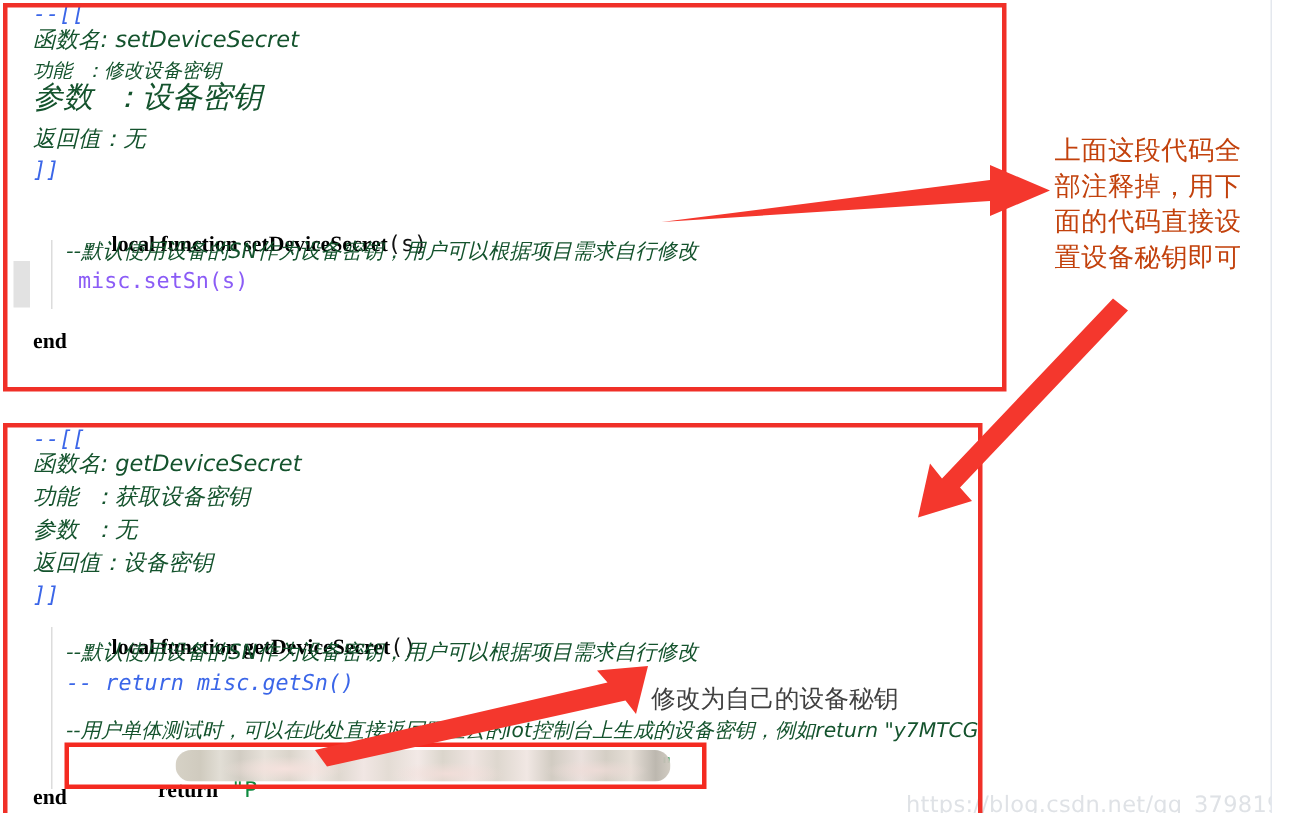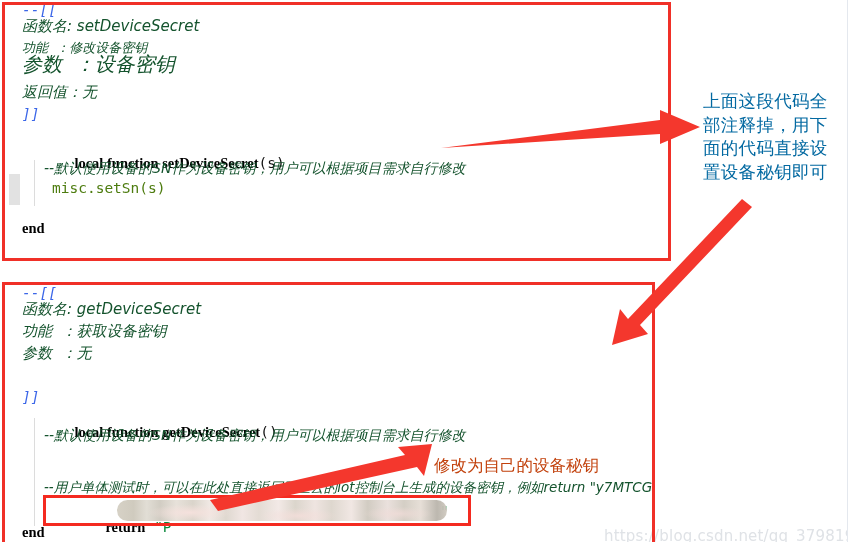--- a/index.html
+++ b/index.html
@@ -102,30 +102,30 @@
   .ann-box-inner {
     position: absolute;
     border: 3px solid #f42a20;
     box-sizing: border-box;
     background: transparent;
   }
 
   
   .ann-text {
     position: absolute;
-    color: #0369a1;
+    color: #c2410c;
     font-family: "DejaVu Sans", "Liberation Sans", sans-serif;
     font-size: 17.5px;
     line-height: 23.5px;
     white-space: pre-line;
     letter-spacing: 0.3px;
   }
   .ann-text-small {
     position: absolute;
-    color: #c2410c;
+    color: #404040;
     font-family: "DejaVu Sans", "Liberation Sans", sans-serif;
     font-size: 16.5px;
     line-height: 20px;
     white-space: nowrap;
   }
 
   
   .arrow-layer {
     position: absolute;
     left: 0; top: 0;
@@ -197,36 +197,38 @@
     <div class="code-line cmt" style="left:22px; top:56px; font-size:20px;">参数  ：设备密钥</div>
     <div class="code-line cmt" style="left:22px; top:84px; font-size:15px;">返回值：无</div>
     <div class="code-line cmt-mono" style="left:22px; top:106px;">]]</div>
 
     <div class="code-line" style="left:22px; top:139px;">
       <span class="kw">local</span><span class="kw"> </span><span class="kw">function</span><span class="kw"> setDeviceSecret</span><span class="plain">(s)</span>
     </div>
 
     <div class="code-line cmt" style="left:44px; top:160px; font-size:14px;">--默认使用设备的SN作为设备密钥，用户可以根据项目需求自行修改</div>
 
-    <div class="code-line plain" style="left:52px; top:180px; color:#4d7c0f;">misc.setSn(s)</div>
+    <div class="code-line plain" style="left:52px; top:180px; color:#8b5cf6;">misc.setSn(s)</div>
 
     <div class="code-line kw" style="left:22px; top:220px;">end</div>
 
     <div class="code-line cmt-mono" style="left:22px; top:285px;">--[[</div>
     <div class="code-line cmt" style="left:22px; top:323px; font-size:15px;">功能  ：获取设备密钥</div>
     <div class="code-line cmt" style="left:22px; top:301px; font-size:15px;">函数名: getDeviceSecret</div>
     <div class="code-line cmt" style="left:22px; top:345px; font-size:15px;">参数  ：无</div>
+    <div class="code-line cmt" style="left:22px; top:367px; font-size:15px;">返回值：设备密钥</div>
     <div class="code-line cmt-mono" style="left:22px; top:389px;">]]</div>
 
     <div class="code-line" style="left:22px; top:408px;">
       <span class="kw">local</span><span class="kw"> </span><span class="kw">function</span><span class="kw"> getDeviceSecret</span><span class="plain">()</span>
     </div>
 
     <div class="code-line cmt" style="left:44px; top:427px; font-size:14px;">--默认使用设备的SN作为设备密钥，用户可以根据项目需求自行修改</div>
 
+    <div class="code-line cmt-mono" style="left:44px; top:448px; font-size:14.5px;">-- return misc.getSn()</div>
 
     <div class="code-line cmt" style="left:44px; top:479px; font-size:13.5px;">--用户单体测试时，可以在此处直接返回阿里云的iot控制台上生成的设备密钥，例如return "y7MTCG</div>
 
     <div class="code-line" style="left:53px; top:503px;">
       <span class="kw">return</span><span class="str"> </span><span class="str">"P</span>
     </div>
     <div class="code-line str" style="left:440px; top:503px;">"</div>
 
     <div class="code-line kw" style="left:22px; top:524px;">end</div>
 

